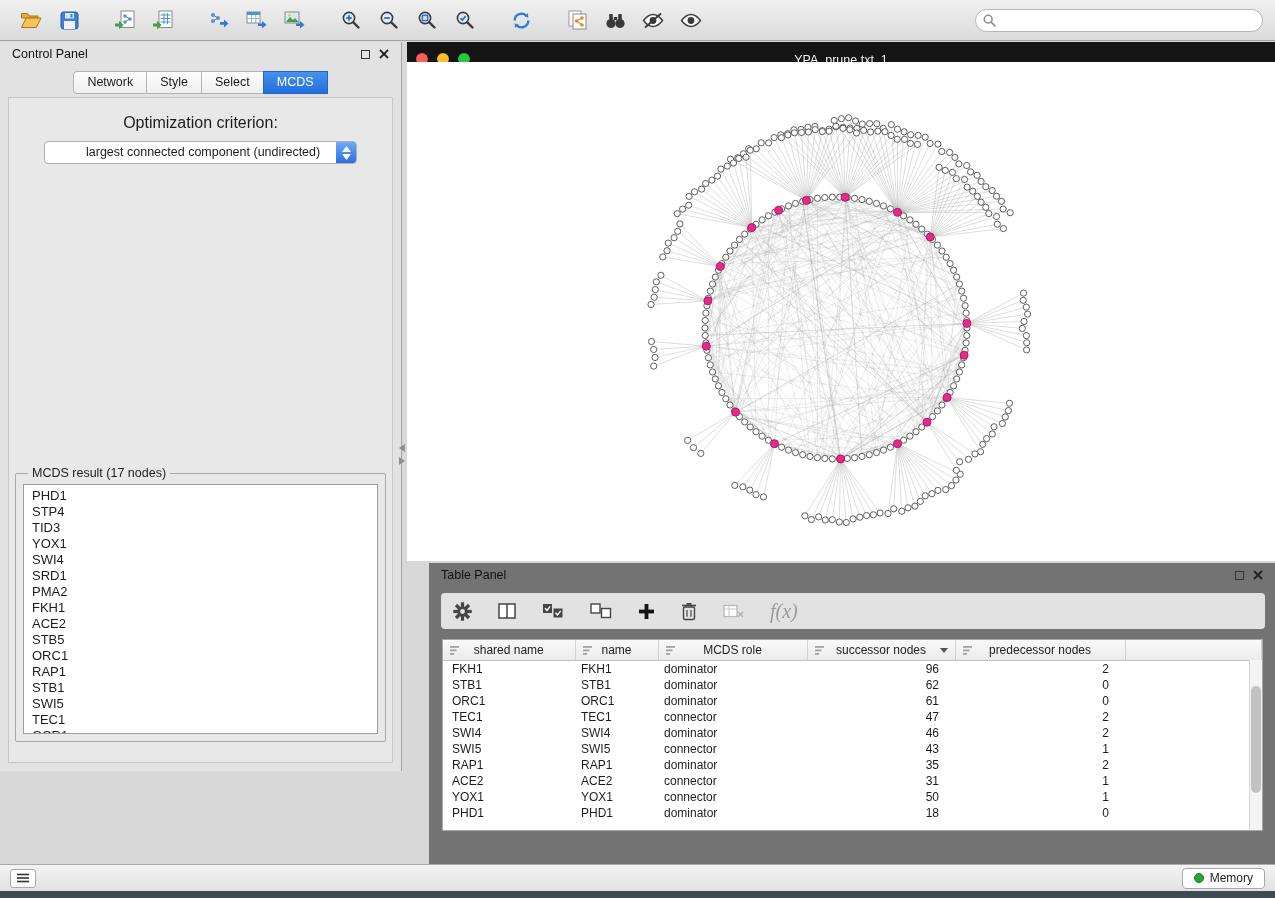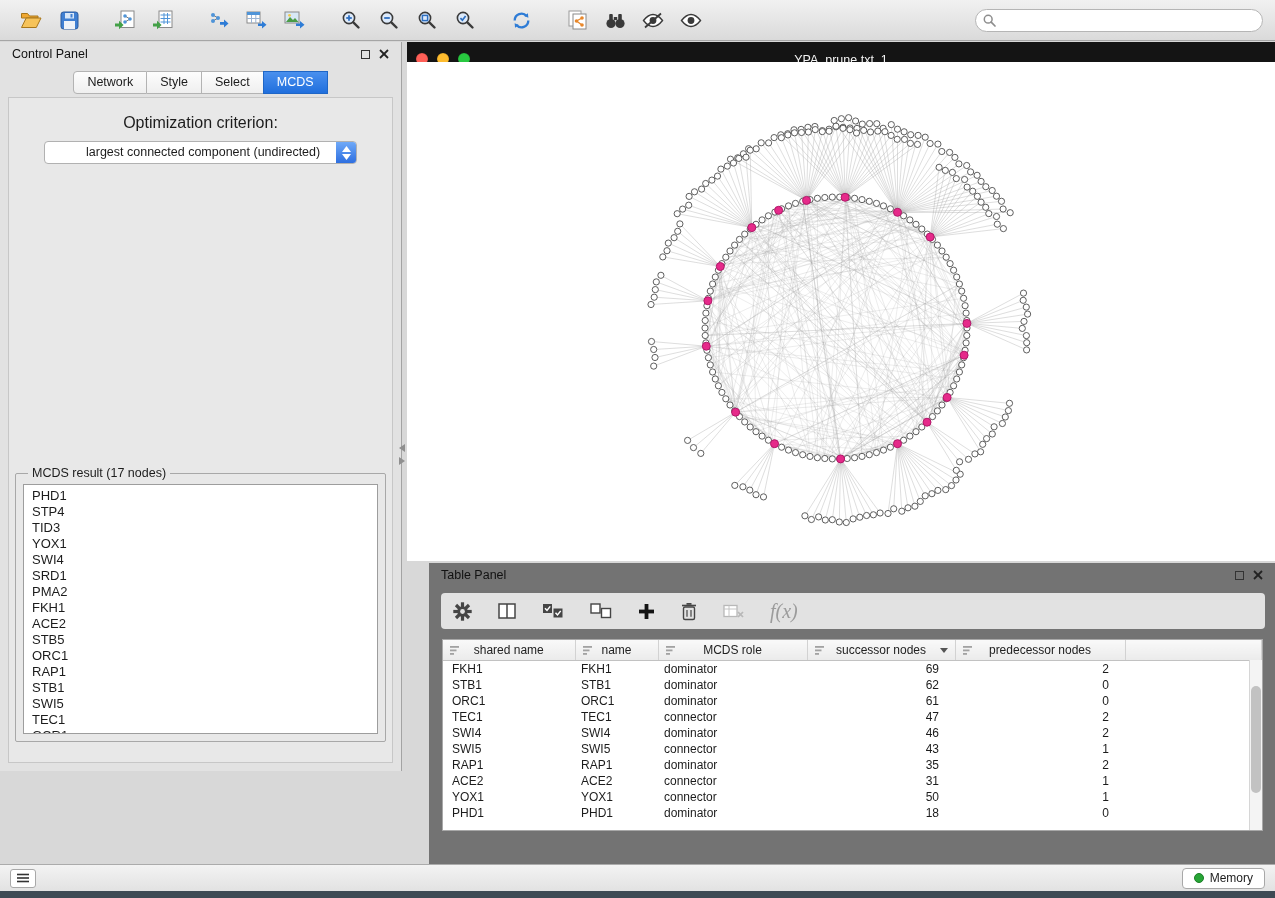--- a/index.html
+++ b/index.html
@@ -1231,21 +1231,21 @@
                   <rect y="7" width="4" height="1.8" fill="#a2a2a2"></rect>
                 </svg><span>predecessor nodes</span></th>
               <th></th>
             </tr>
           </thead>
         <tbody>
             <tr>
               <td class="">FKH1</td>
               <td class="">FKH1</td>
               <td class="">dominator</td>
-              <td class="num">69</td>
+              <td class="num">96</td>
               <td class="num">2</td>
               <td></td>
             </tr>
             <tr>
               <td class="">STB1</td>
               <td class="">STB1</td>
               <td class="">dominator</td>
               <td class="num">62</td>
               <td class="num">0</td>
               <td></td>

